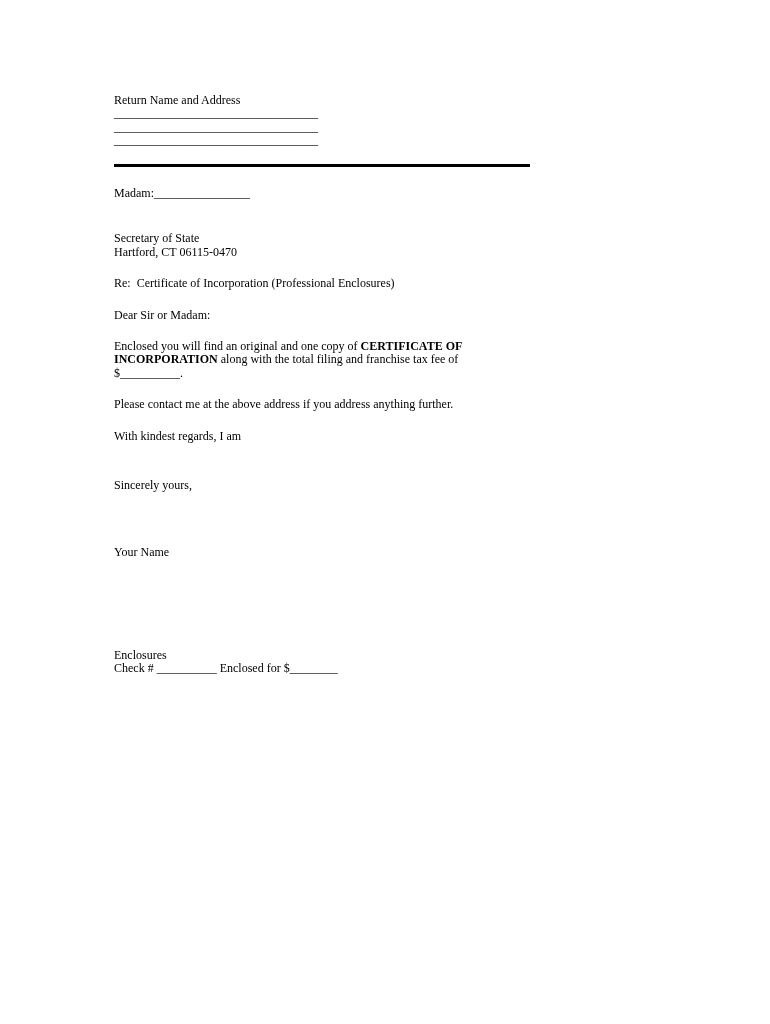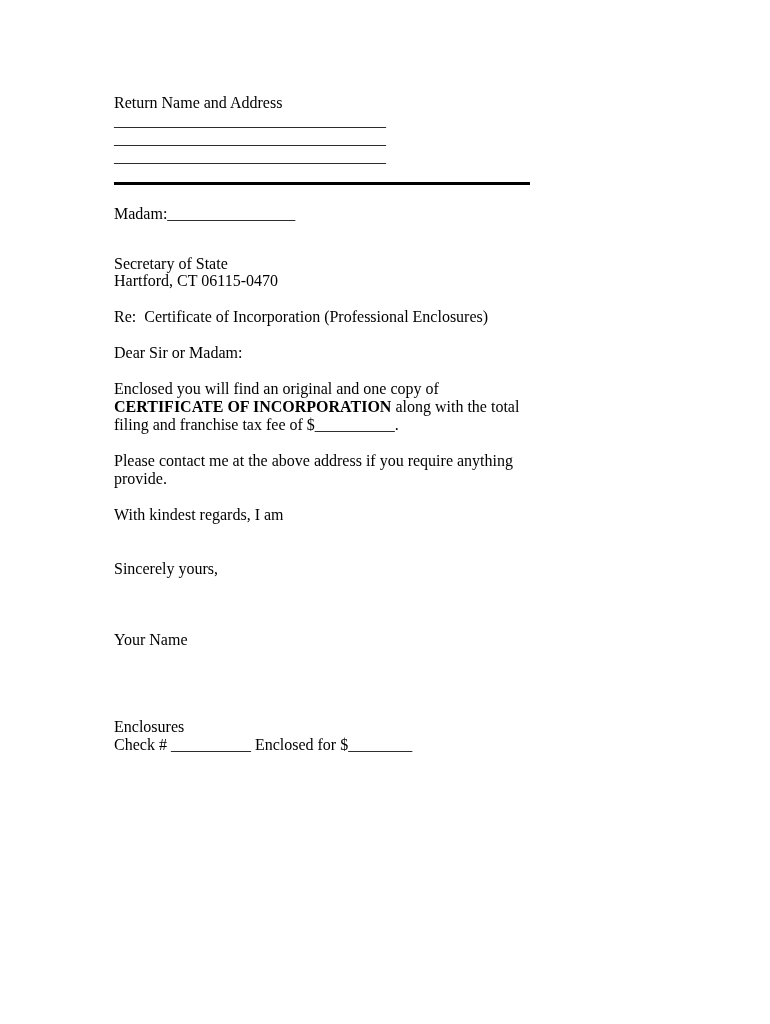--- a/index.html
+++ b/index.html
@@ -8,39 +8,39 @@
     background: #ffffff;
   }
   .page {
     position: relative;
     width: 643px;
     height: 1024px;
     background: #ffffff;
     box-sizing: border-box;
     padding: 94px 113px 0 114px;
     font-family: "Liberation Serif", serif;
-    font-size: 16px;
+    font-size: 12px;
     line-height: 1.12;
     color: #000000;
   }
   .line { white-space: pre-wrap; }
   .rule {
     margin-top: 16px;
     height: 0;
     border-top: 3px solid #000000;
     width: 100%;
   }
   .date-line      { margin-top: 20px; }
   .recipient      { margin-top: 32px; }
   .re-line        { margin-top: 18px; }
   .salutation     { margin-top: 18px; }
   .para           { margin: 18px 0 0 0; }
   .closing        { margin-top: 36px; }
   .signature      { margin-top: 53px; }
-  .enclosures     { margin-top: 70px; }
+  .enclosures     { margin-top: 90px; }
   strong { font-weight: bold; }
 </style>
 </head>
 <body>
 
 <div class="page">
 
   <div class="line">Return Name and Address</div>
   <div class="line">__________________________________</div>
   <div class="line">__________________________________</div>
@@ -55,21 +55,21 @@
     <div class="line">Hartford, CT 06115-0470</div>
   </div>
 
   <div class="line re-line">Re:  Certificate of Incorporation (Professional Enclosures)</div>
 
   <div class="line salutation">Dear Sir or Madam:</div>
 
   <p class="para"><span>Enclosed you will find an original and one copy of </span><strong>CERTIFICATE OF INCORPORATION</strong><span> along with the total filing and franchise tax fee of $__________.</span></p>
 
 
-  <p class="para">Please contact me at the above address if you require anything provide.</p>
+  <p class="para">Please contact me at the above address if you address anything further.</p>
 
   <p class="para">With kindest regards, I am</p>
 
   <div class="line closing">Sincerely yours,</div>
 
   <div class="line signature">Your Name</div>
 
   <div class="line enclosures">Enclosures</div>
 
   <div class="line">Check # __________ Enclosed for $________</div>

